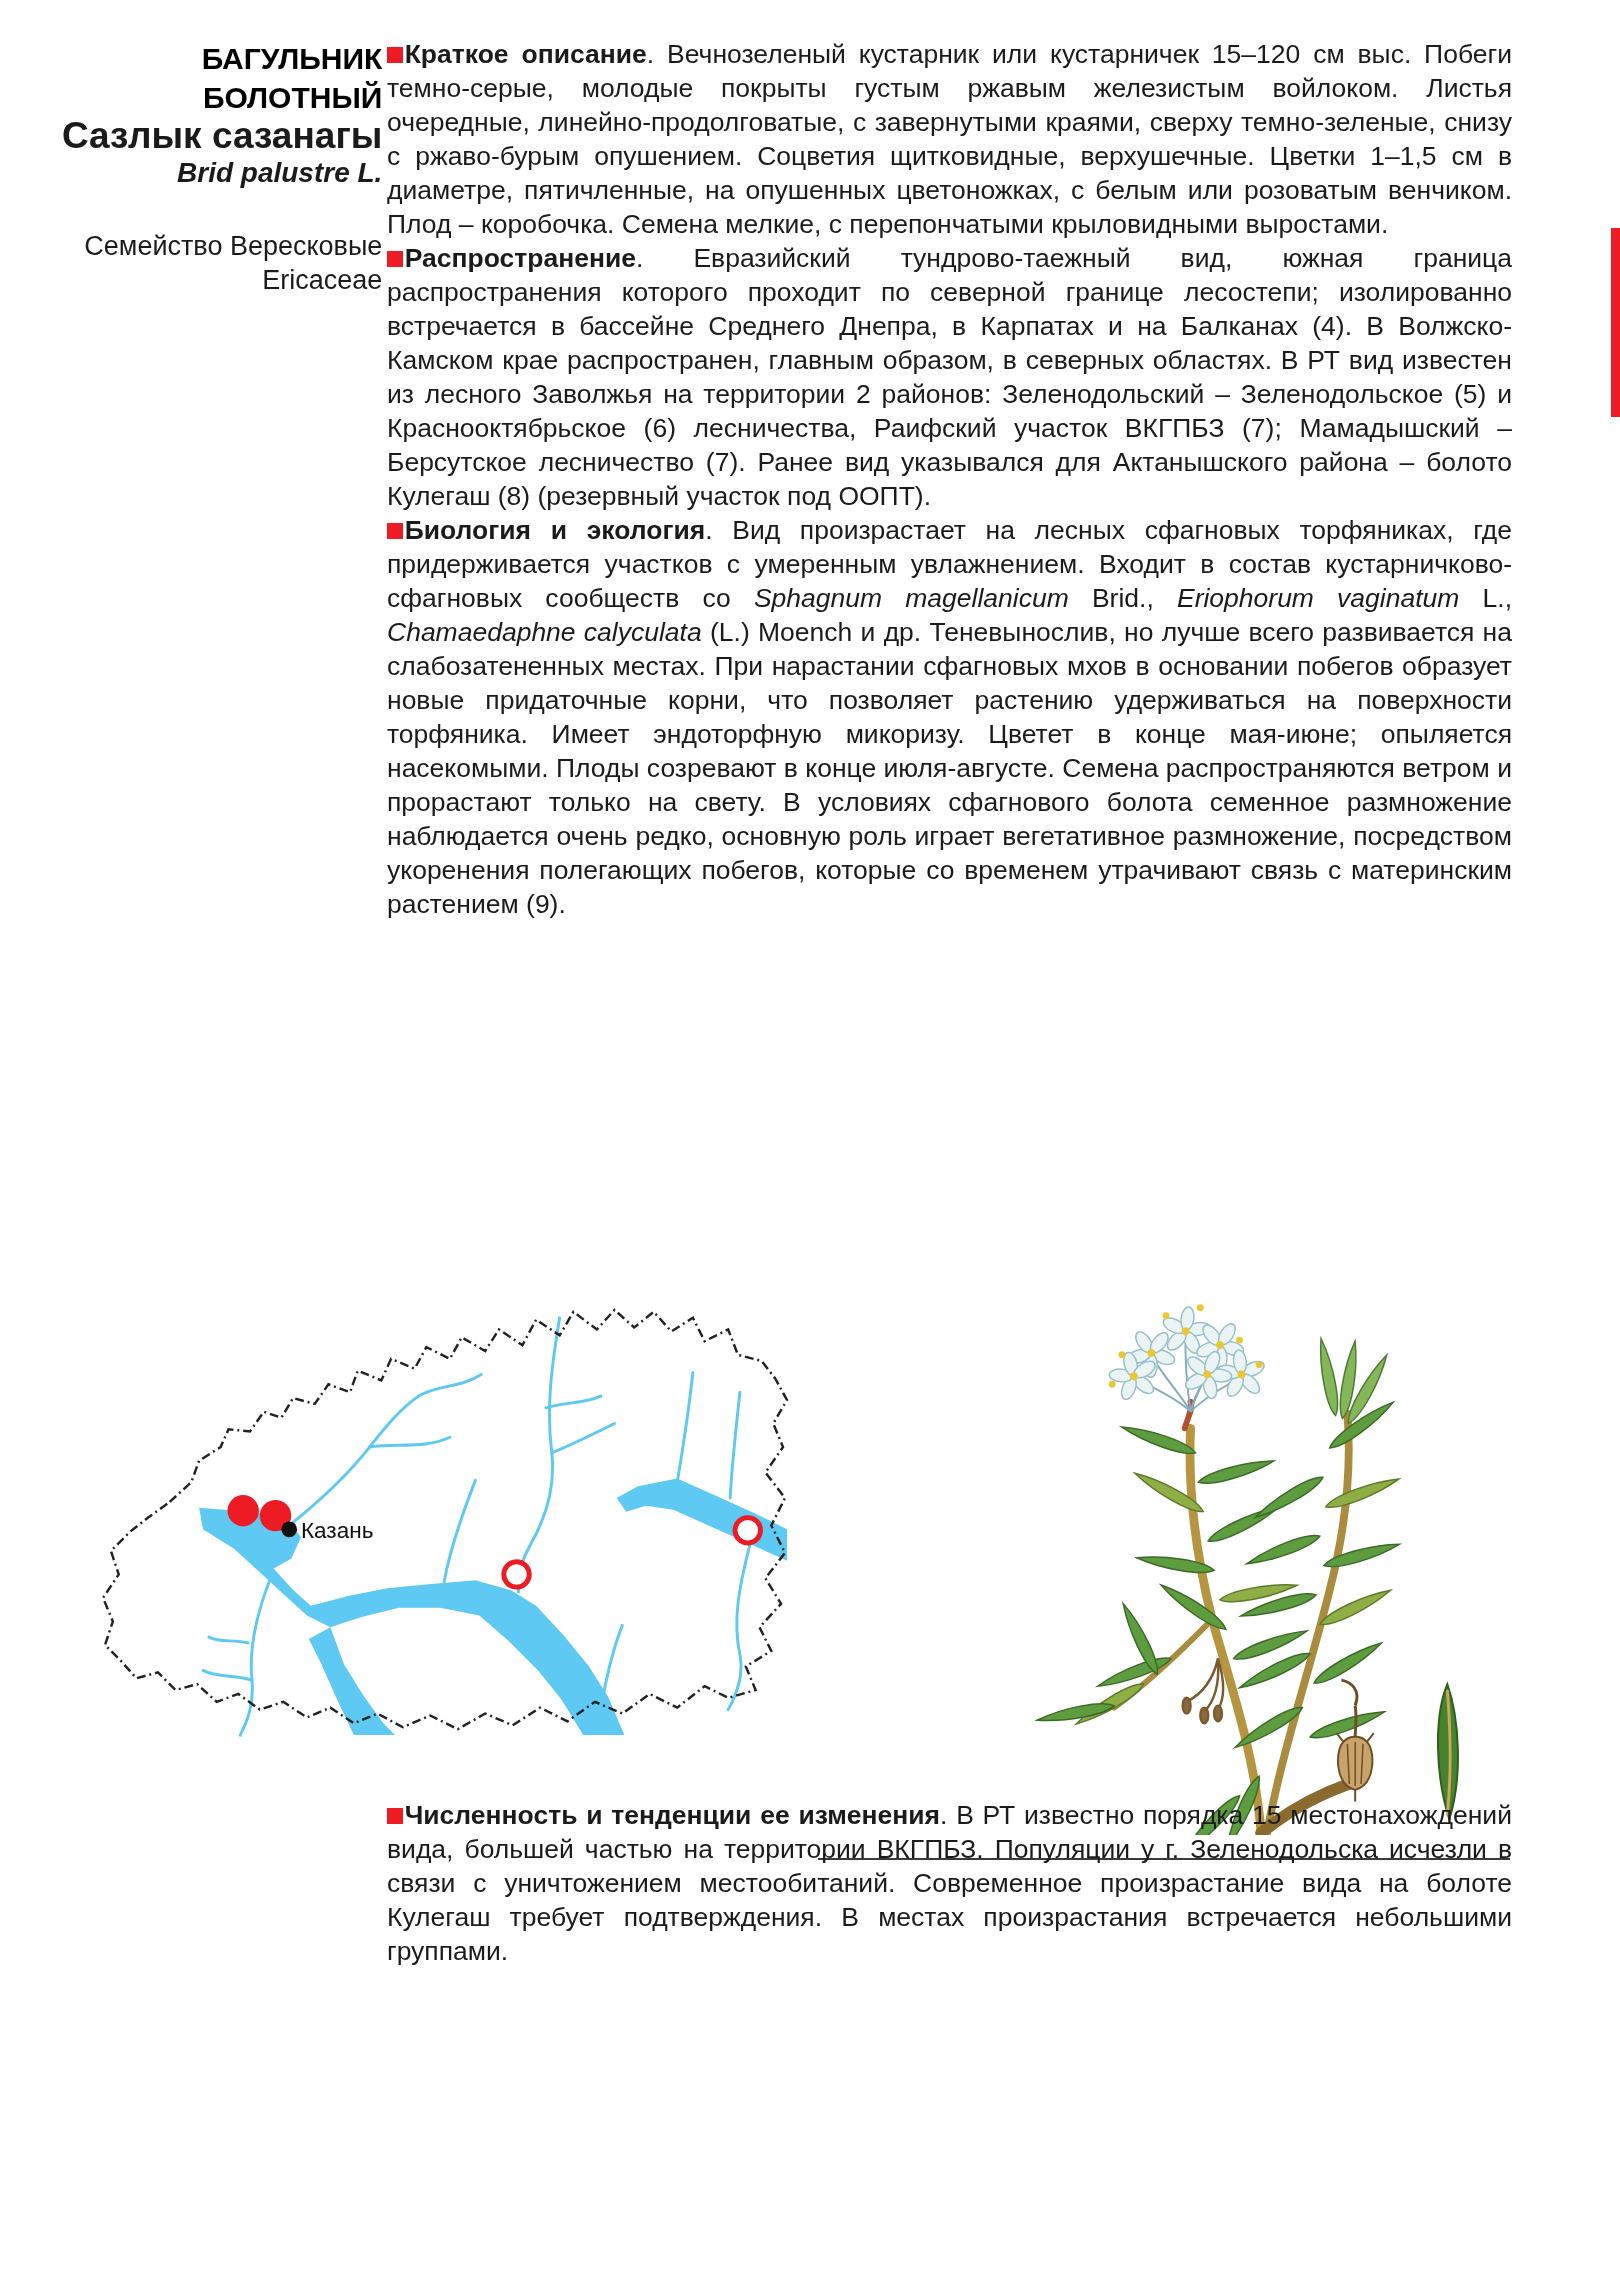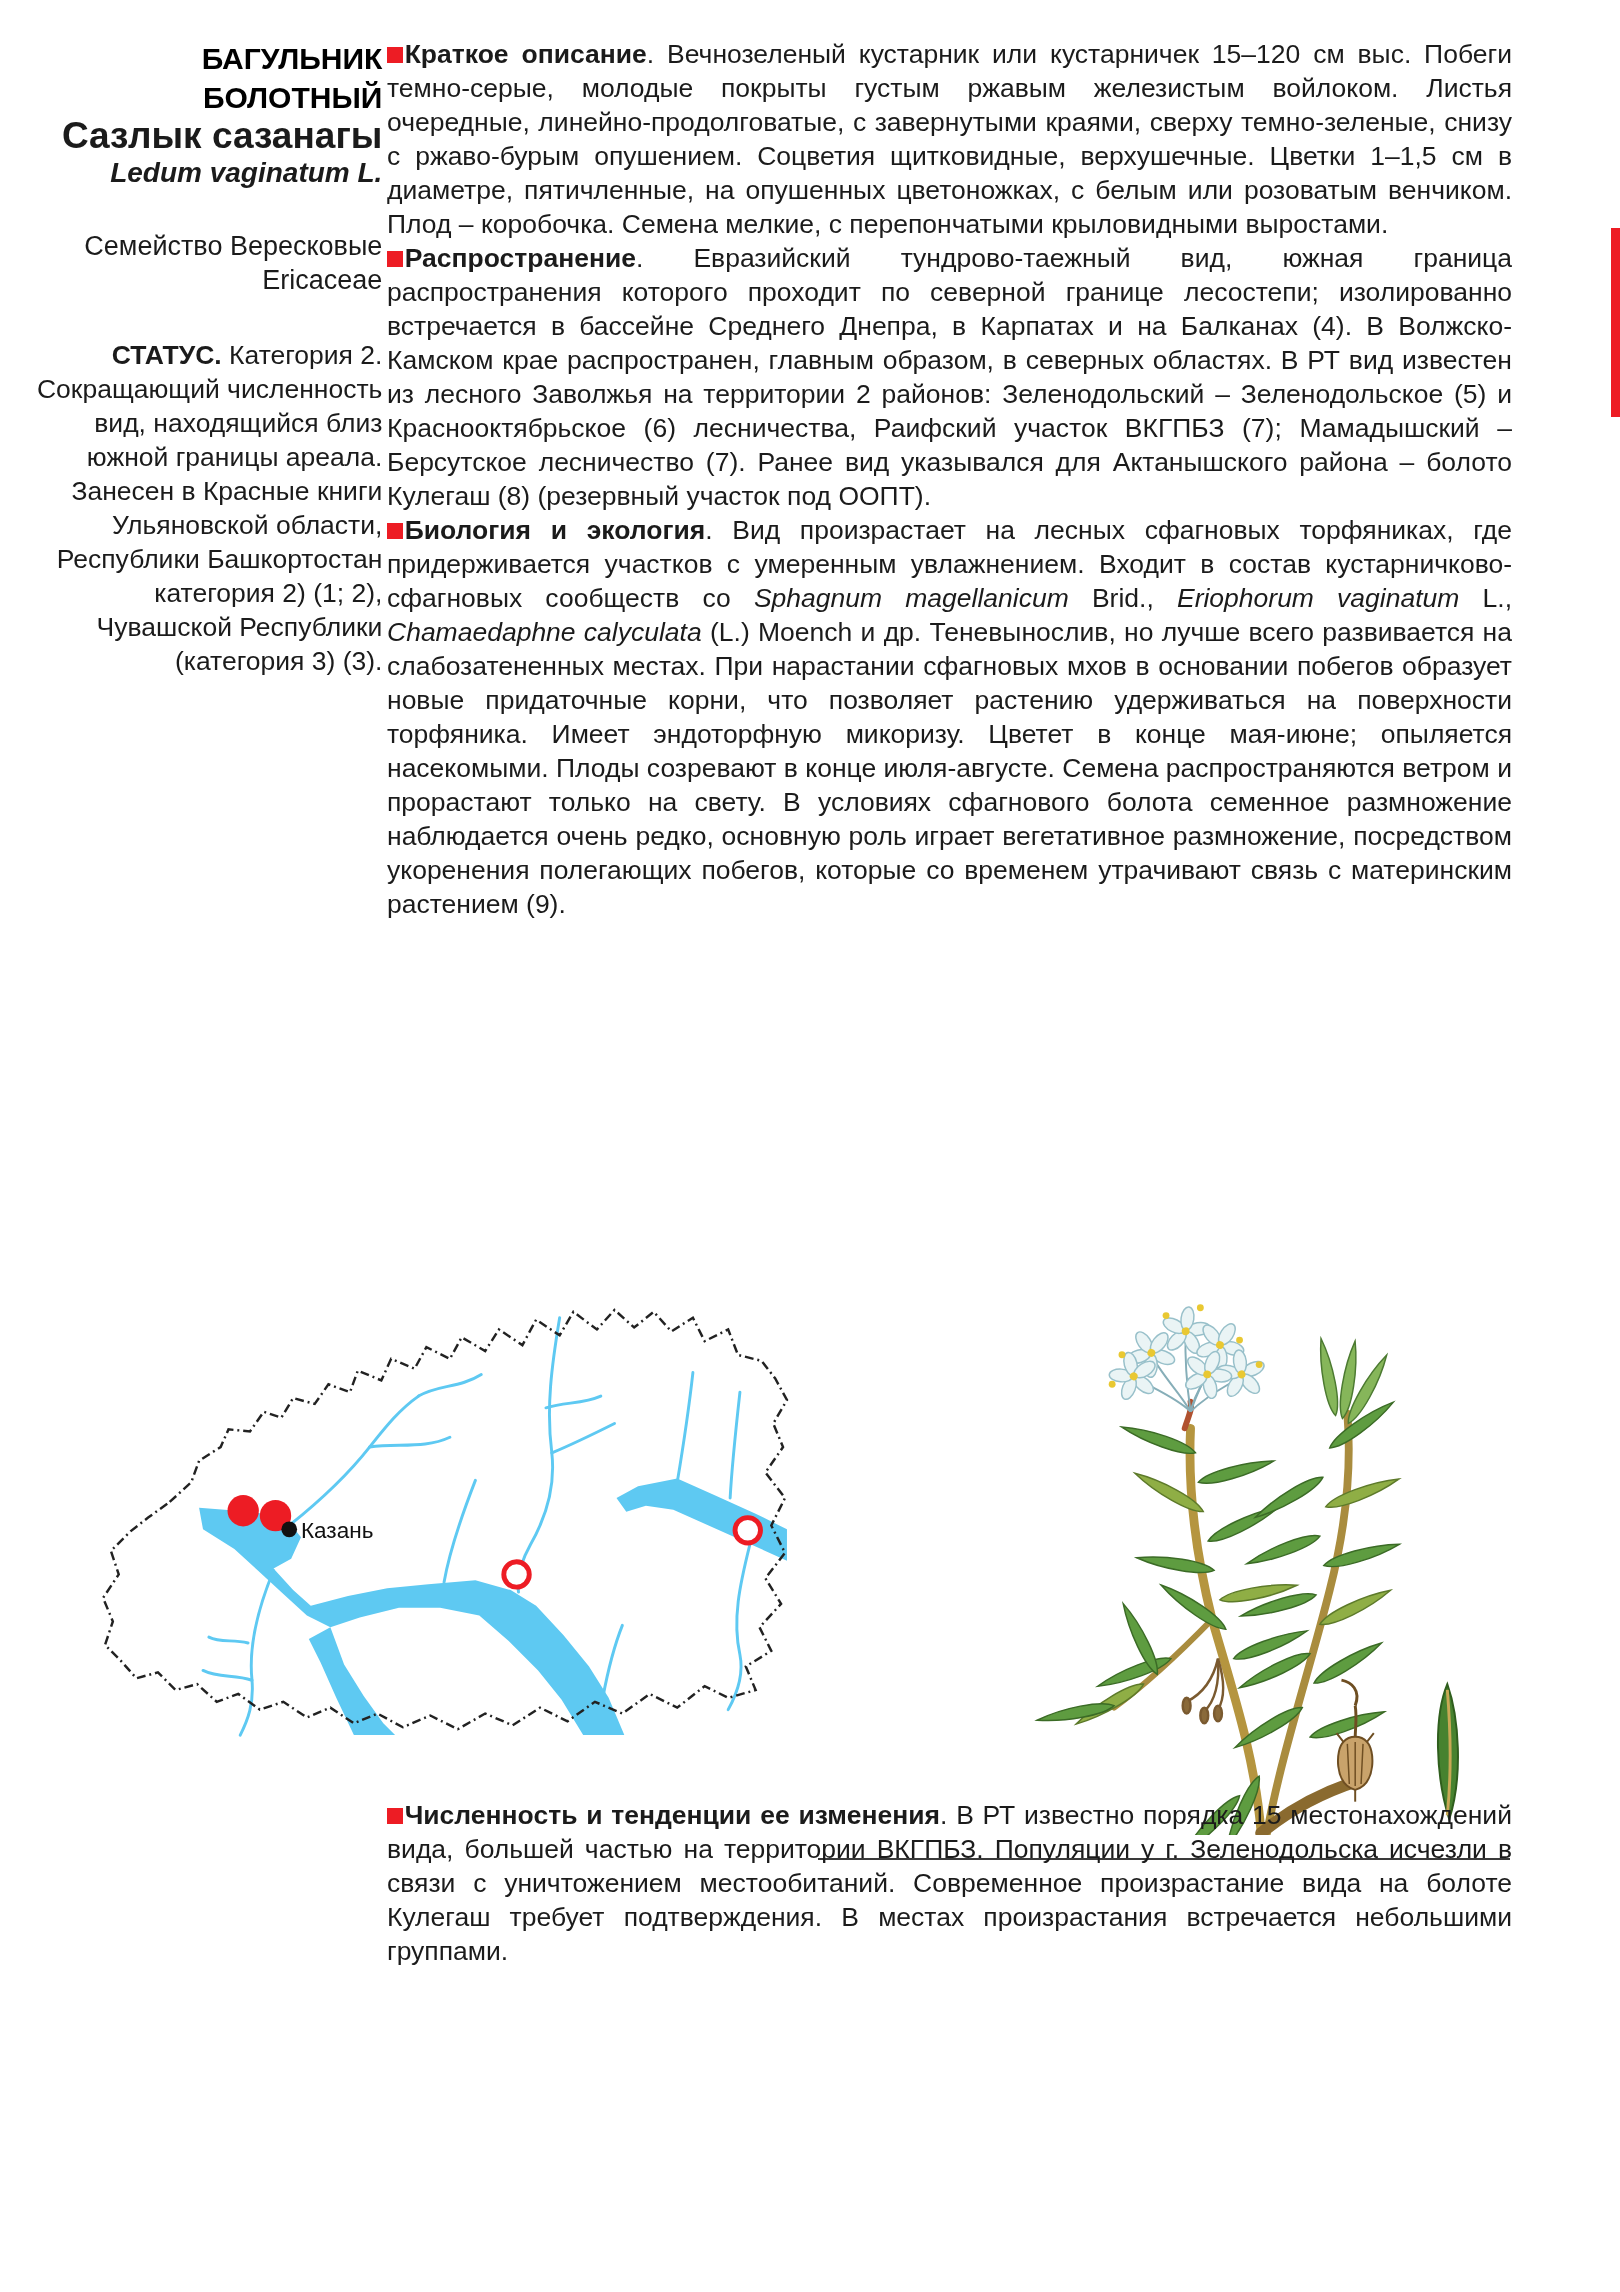--- a/index.html
+++ b/index.html
@@ -30,26 +30,25 @@
   .leafB{fill:#86b65a;stroke:#4c7a31;stroke-width:1.5;}
   .leafC{fill:#8fae45;stroke:#5d7a2a;stroke-width:1.5;}
   svg{display:block;}
 </style>
 </head>
 <body>
 
 <div class="left-col">
   <div class="title">БАГУЛЬНИК БОЛОТНЫЙ</div>
   <div class="tatar">Сазлык сазанагы</div>
-  <div class="latin">Ledum vaginatum L.</div>
+  <div class="latin">Brid palustre L.</div>
   <div class="family-block">
     <div>Семейство Вересковые</div>
     <div>Ericaceae</div>
   </div>
-  <div class="status"><span class="lbl">СТАТУС.</span><span> Категория 2. Сокращающий численность вид, находящийся близ южной границы ареала. Занесен в Красные книги Ульяновской области, Республики Башкортостан категория 2) (1; 2), Чувашской Республики (категория 3) (3).</span></div>
 </div>
 
 <div class="right-top">
   <p class="para"><span class="bullet"></span><span class="head">Краткое описание</span><span>. Вечнозеленый кустарник или кустарничек 15–120 см выс. Побеги темно-серые, молодые покрыты густым ржавым железистым войлоком. Листья очередные, линейно-продолговатые, с завернутыми краями, сверху темно-зеленые, снизу с ржаво-бурым опушением. Соцветия щитковидные, верхушечные. Цветки 1–1,5 см в диаметре, пятичленные, на опушенных цветоножках, с белым или розоватым венчиком. Плод – коробочка. Семена мелкие, с перепончатыми крыловидными выростами.</span></p>
   <p class="para"><span class="bullet"></span><span class="head">Распространение</span><span>. Евразийский тундрово-таежный вид, южная граница распространения которого проходит по северной границе лесостепи; изолированно встречается в бассейне Среднего Днепра, в Карпатах и на Балканах (4). В Волжско-Камском крае распространен, главным образом, в северных областях. В РТ вид известен из лесного Заволжья на территории 2 районов: Зеленодольский – Зеленодольское (5) и Краснооктябрьское (6) лесничества, Раифский участок ВКГПБЗ (7); Мамадышский – Берсутское лесничество (7). Ранее вид указывался для Актанышского района – болото Кулегаш (8) (резервный участок под ООПТ).</span></p>
   <p class="para"><span class="bullet"></span><span class="head">Биология и экология</span><span>. Вид произрастает на лесных сфагновых торфяниках, где придерживается участков с умеренным увлажнением. Входит в состав кустарничково-сфагновых сообществ со </span><span class="it">Sphagnum magellanicum</span><span> Brid., </span><span class="it">Eriophorum vaginatum</span><span> L., </span><span class="it">Chamaedaphne calyculata</span><span> (L.) Moench и др. Теневынослив, но лучше всего развивается на слабозатененных местах. При нарастании сфагновых мхов в основании побегов образует новые придаточные корни, что позволяет растению удерживаться на поверхности торфяника. Имеет эндоторфную микоризу. Цветет в конце мая-июне; опыляется насекомыми. Плоды созревают в конце июля-августе. Семена распространяются ветром и прорастают только на свету. В условиях сфагнового болота семенное размножение наблюдается очень редко, основную роль играет вегетативное размножение, посредством укоренения полегающих побегов, которые со временем утрачивают связь с материнским растением (9).</span></p>
 </div>
 
 <div class="map-wrap">
 <svg viewBox="0 0 750 495" width="735" height="485">

